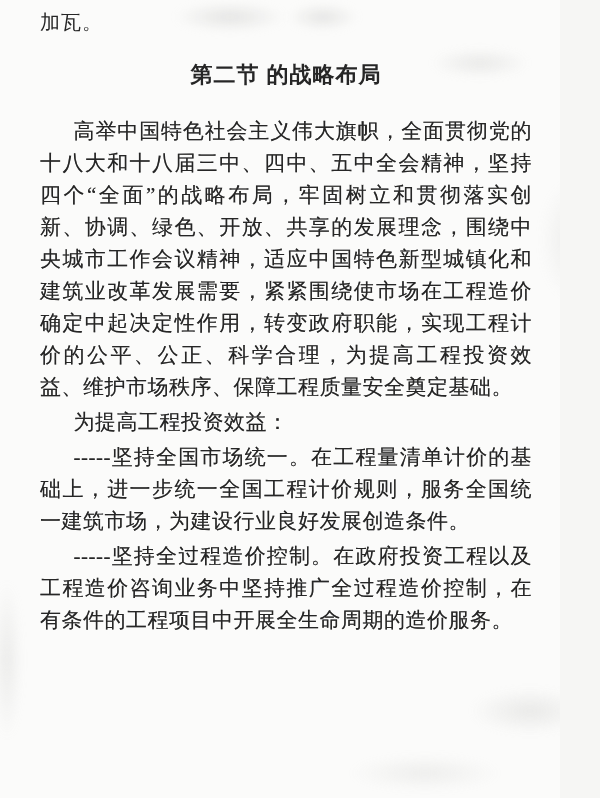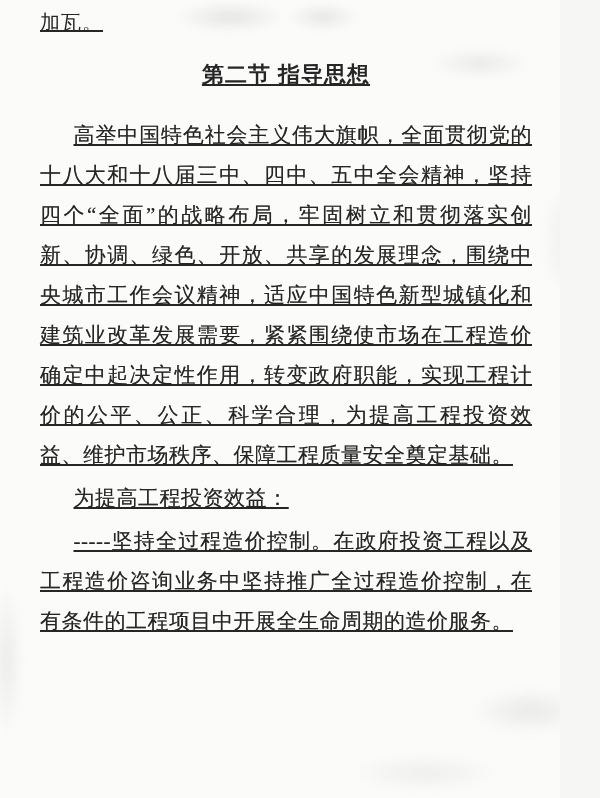--- a/index.html
+++ b/index.html
@@ -9,21 +9,20 @@
     background: #f6f6f4;
   }
   .page {
     position: relative;
     width: 560px; height: 798px;
     box-sizing: border-box;
     padding: 8px 28px 0 40px;
     background: var(--page-bg, #fbfbfa);
     color: var(--text-color, #262626);
     overflow: hidden;
-    text-decoration: underline;
   }
   
   .noise {
     position: absolute;
     border-radius: 50%;
     background: radial-gradient(closest-side, rgba(210,210,208,0.55), rgba(210,210,208,0));
     filter: blur(4px);
     pointer-events: none;
   }
   .n1 { left: 175px; top:   2px; width: 110px; height: 30px; }
@@ -46,21 +45,21 @@
     font-size: 22px;
     line-height: 30px;
     font-weight: bold;
     letter-spacing: 1px;
     font-family: "Liberation Sans", "DejaVu Sans", sans-serif;
   }
   .body-block { margin-top: 25px; }
   .body {
     margin: 0;
     font-size: 21px;
-    line-height: 40px;
+    line-height: 32px;
     letter-spacing: 0.5px;
     text-align: justify;
     text-indent: 1.6em;
     text-shadow: 0 0 0.5px rgba(40,40,40,0.55);
   }
   .body + .body { margin-top: 3px; }
 </style>
 </head>
 <body>
 
@@ -69,21 +68,22 @@
   <div class="noise n1"></div>
   <div class="noise n2"></div>
   <div class="noise n3"></div>
   <div class="noise n4"></div>
   <div class="noise n5"></div>
   <div class="noise n6"></div>
   <div class="noise n7"></div>
 
   <p class="cont">加瓦。</p>
 
-  <h2 class="heading">第二节 指导思想</h2>
+  <h2 class="heading">第二节 的战略布局</h2>
 
   <div class="body-block">
     <p class="body">高举中国特色社会主义伟大旗帜，全面贯彻党的十八大和十八届三中、四中、五中全会精神，坚持四个“全面”的战略布局，牢固树立和贯彻落实创新、协调、绿色、开放、共享的发展理念，围绕中央城市工作会议精神，适应中国特色新型城镇化和建筑业改革发展需要，紧紧围绕使市场在工程造价确定中起决定性作用，转变政府职能，实现工程计价的公平、公正、科学合理，为提高工程投资效益、维护市场秩序、保障工程质量安全奠定基础。</p>
     <p class="body">为提高工程投资效益：</p>
+    <p class="body">-----坚持全国市场统一。在工程量清单计价的基础上，进一步统一全国工程计价规则，服务全国统一建筑市场，为建设行业良好发展创造条件。</p>
     <p class="body">-----坚持全过程造价控制。在政府投资工程以及工程造价咨询业务中坚持推广全过程造价控制，在有条件的工程项目中开展全生命周期的造价服务。</p>
   </div>
 
 </div>
 
 </body></html>

